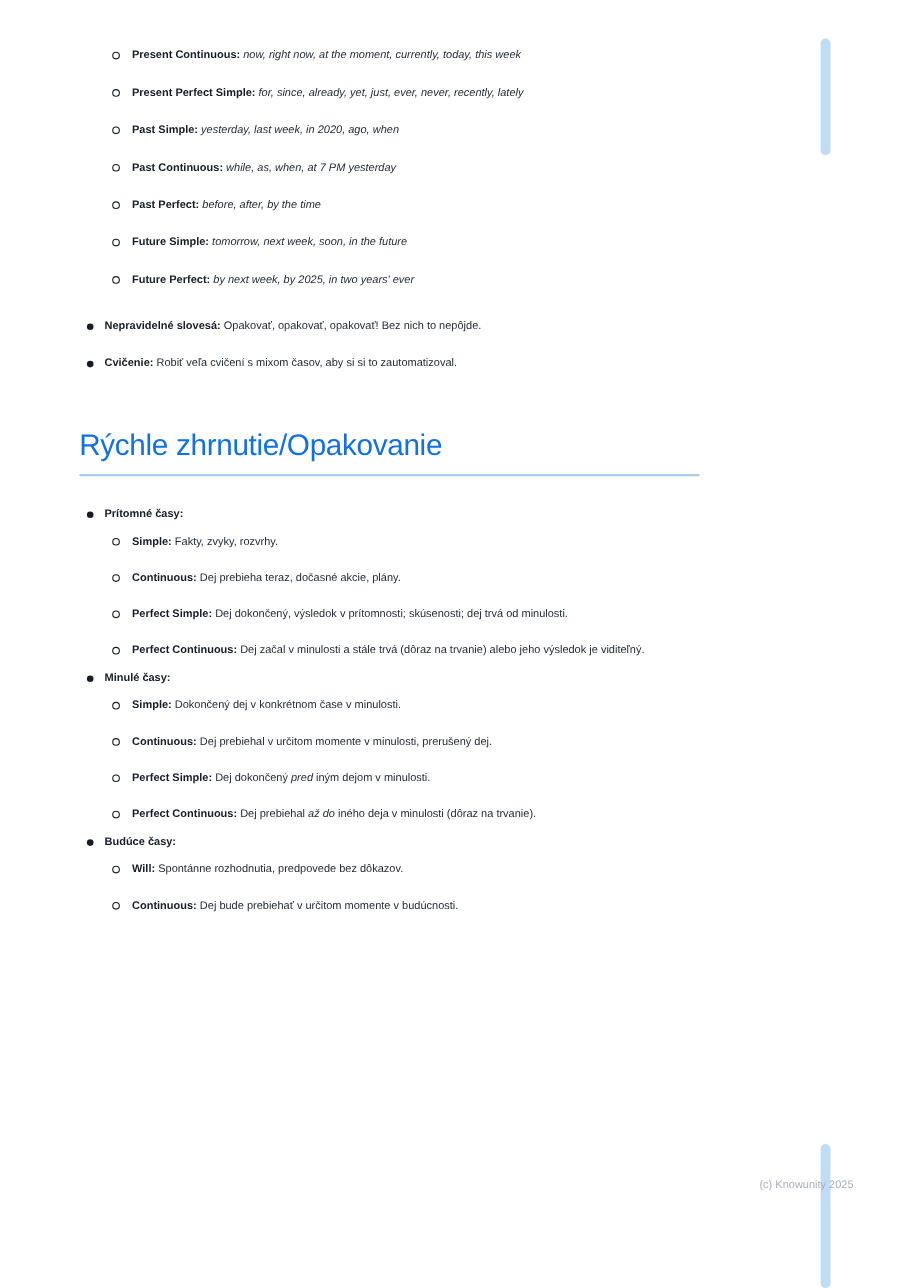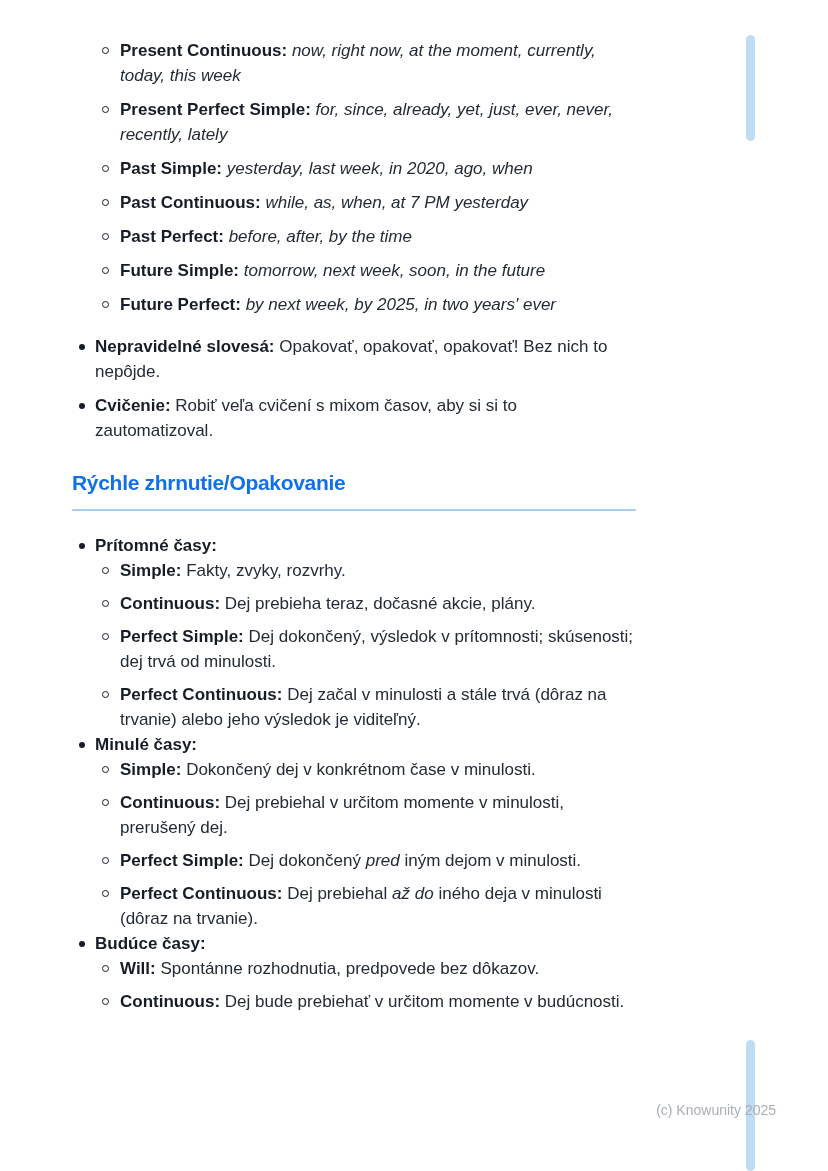--- a/index.html
+++ b/index.html
@@ -15,45 +15,45 @@
   html,body{width:828px;height:1171px}
   body{
     background:var(--background);
     font-family:"Liberation Sans","DejaVu Sans",sans-serif;
     color:var(--text);
     position:relative;
     overflow:hidden;
   }
   .content{position:absolute;left:72px;top:38px;width:564px}
   ul{list-style:none}
-  li{position:relative;font-size:17px;line-height:25px;margin-bottom:9px;color:var(--text)}
+  li{position:relative;font-size:10px;line-height:25px;margin-bottom:9px;color:var(--text)}
   li b{color:var(--label);font-weight:700}
   li em{font-style:italic}
   .marker{display:inline-block;position:absolute}
   .marker.disc{left:7px;top:9.5px;width:6px;height:6px;border-radius:50%;background:var(--label)}
   .marker.ring{top:8.5px;width:7px;height:7px;border:1.4px solid var(--label);border-radius:50%;background:transparent}
   ul.lv1 > li{padding-left:23px}
   ul.signal{margin-bottom:17px}
   ul.signal > li{padding-left:48px}
   ul.signal .marker.ring{left:30px}
   ul.groups > li{margin-bottom:0;margin-top:0}
   ul.groups > li:first-child{margin-top:0}
   ul.group-items > li{padding-left:25px;margin:8px 0 0 0}
   ul.group-items > li:first-child{margin-top:0}
   ul.group-items .marker.ring{left:7px}
   h1.section-heading{
-    font-size:21px;line-height:36px;font-weight:700;
+    font-size:27px;line-height:36px;font-weight:400;
     color:var(--heading-blue);letter-spacing:-0.3px;
-    margin:22px 0 8px 0;
+    margin:44px 0 8px 0;
   }
   .heading-rule{height:2px;background:var(--rule-blue);border-radius:1px;margin-bottom:22px}
   .scroll-indicator{position:absolute;width:9px;border-radius:5px;background:var(--scrollbar-blue)}
   .scroll-indicator.top{left:746px;top:35px;height:106px}
   .scroll-indicator.bottom{left:746px;top:1040px;height:131px}
-  .watermark{position:absolute;top:1103px;right:52px;font-size:14px;line-height:14px;color:var(--watermark-gray)}
+  .watermark{position:absolute;top:1071px;right:52px;font-size:10px;line-height:14px;color:var(--watermark-gray)}
 </style>
 </head>
 <body>
 
 <div class="content">
   <ul id="signal-list" class="lv2 signal">
       <li class="item"><span class="marker ring"></span><b class="label">Present Continuous:</b><em class="seg"> now, right now, at the moment, currently, today, this week</em></li>
       <li class="item"><span class="marker ring"></span><b class="label">Present Perfect Simple:</b><em class="seg"> for, since, already, yet, just, ever, never, recently, lately</em></li>
       <li class="item"><span class="marker ring"></span><b class="label">Past Simple:</b><em class="seg"> yesterday, last week, in 2020, ago, when</em></li>
       <li class="item"><span class="marker ring"></span><b class="label">Past Continuous:</b><em class="seg"> while, as, when, at 7 PM yesterday</em></li>

